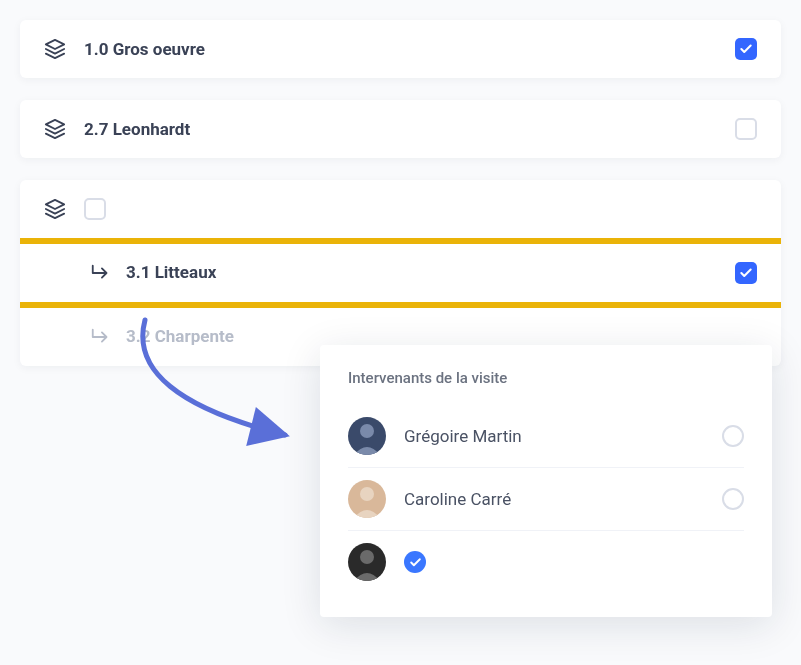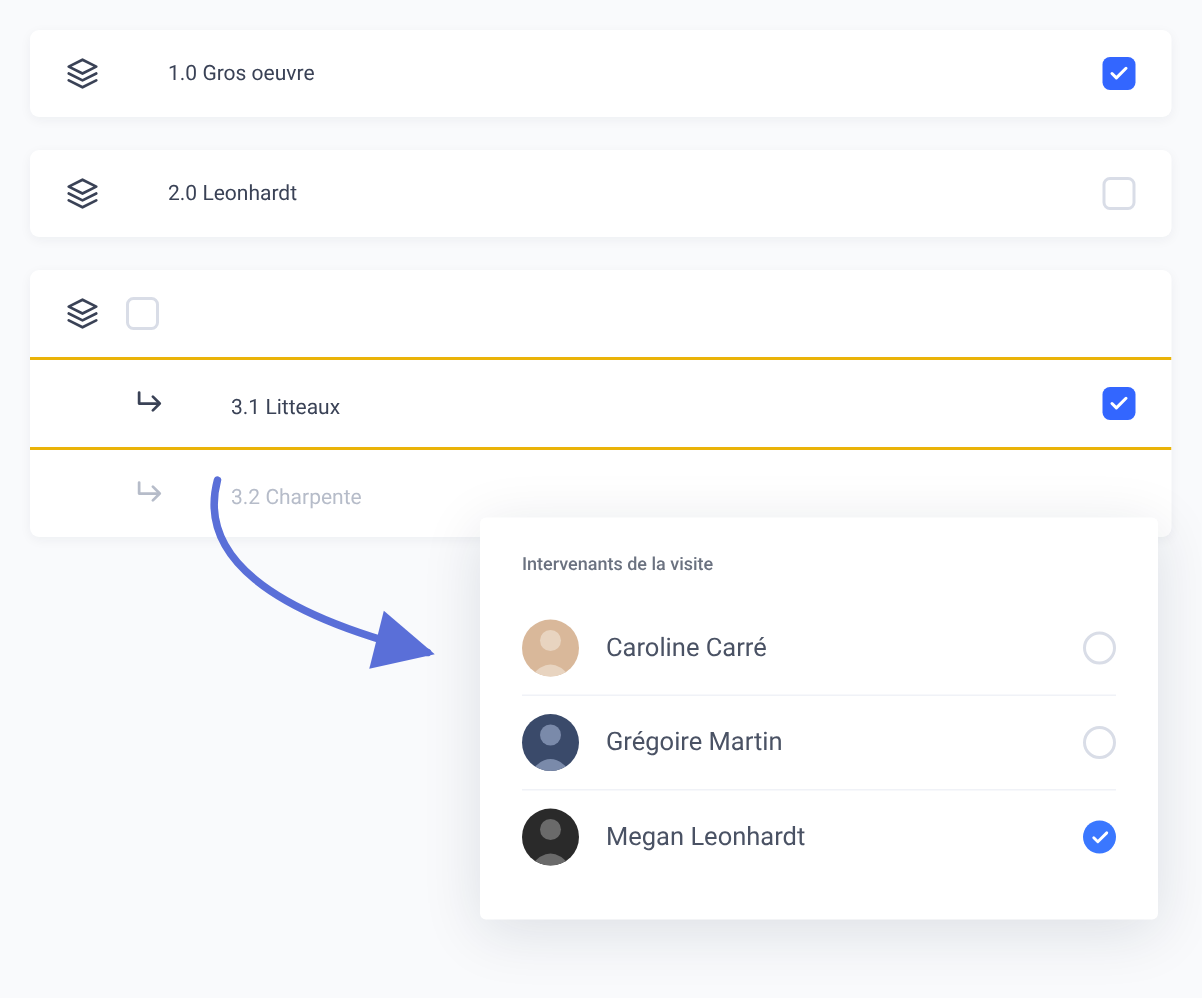--- a/index.html
+++ b/index.html
@@ -18,30 +18,29 @@
     margin-bottom: 22px;
     overflow: hidden;
   }
   .row {
     display: flex;
     align-items: center;
     padding: 18px 24px;
   }
   .sub-row {
     display: flex;
-    align-items: flex-end;
+    align-items: flex-start;
     padding: 18px 24px 18px 70px;
-    border-top: 2px solid #eab308;
+    border-top: 6px solid #eab308;
   }
   .label {
     flex: 1;
-    font-size: 14px;
+    font-size: 17px;
     color: #3a4256;
-    font-weight: 400;
-    margin-left: 28px;
+    font-weight: 700;
   }
   .label.faded { color: #b6bcc9; }
   .layers-icon { width: 22px; height: 22px; margin-right: 18px; flex-shrink: 0; }
   .arrow-sub-icon { width: 22px; height: 22px; margin-right: 14px; flex-shrink: 0; }
   .checkbox {
     width: 22px; height: 22px; border-radius: 5px;
     display: flex; align-items: center; justify-content: center;
     flex-shrink: 0;
   }
   .checkbox.checked { background: #3366ff; }
@@ -52,21 +51,21 @@
     position: absolute;
     left: 320px;
     top: 345px;
     width: 452px;
     background: #fff;
     border-radius: 4px;
     box-shadow: 0 8px 40px rgba(20,30,60,0.12);
     padding: 24px 28px 24px 28px;
   }
   .popup-title {
-    font-size: 12px;
+    font-size: 15px;
     color: #6b7280;
     font-weight: 500;
     margin-bottom: 18px;
   }
   .person-row {
     display: flex;
     align-items: center;
     padding: 12px 0;
     border-bottom: 1px solid #f0f2f7;
   }
@@ -126,21 +125,21 @@
 
 <div class="card">
   <div class="row">
     <span class="layers-icon">
       <svg viewBox="0 0 24 24" fill="none" stroke="#3a4256" stroke-width="2" stroke-linejoin="round" stroke-linecap="round">
         <polygon points="12 2 2 7 12 12 22 7 12 2"></polygon>
           <polyline points="2 12 12 17 22 12"></polyline>
           <polyline points="2 17 12 22 22 17"></polyline>
       </svg>
     </span>
-    <span class="label"><span>2.0</span> <span>Leonhardt</span></span>
+    <span class="label"><span>2.7</span> <span>Leonhardt</span></span>
     <span class="checkbox unchecked"></span>
   </div>
 </div>
 
 <div class="card">
   <div class="row">
     <span class="layers-icon">
       <svg viewBox="0 0 24 24" fill="none" stroke="#3a4256" stroke-width="2" stroke-linejoin="round" stroke-linecap="round">
         <polygon points="12 2 2 7 12 12 22 7 12 2"></polygon>
           <polyline points="2 12 12 17 22 12"></polyline>
@@ -182,49 +181,48 @@
       <path d="M2,2 L10,6 L2,10 Z" fill="#5a6fd8"></path>
     </marker>
   </defs>
   <path d="M 30 5 Q 10 80 170 120" stroke="#5a6fd8" stroke-width="5" fill="none" marker-end="url(#ah)" stroke-linecap="round"></path>
 </svg>
 
 <div class="popup">
   <div class="popup-title">Intervenants de la visite</div>
 
   <div class="person-row">
+    <span class="avatar" style="background:#3a4a6a">
+      <svg viewBox="0 0 38 38">
+          <circle cx="19" cy="14" r="7" fill="#7a8aaa"></circle>
+          <path d="M6 38 Q19 22 32 38" fill="#7a8aaa"></path>
+        </svg>
+    </span>
+    <span class="person-name">Grégoire Martin</span>
+    <span class="radio unchecked"></span>
+  </div>
+
+  <div class="person-row">
     <span class="avatar" style="background:#d9b89a">
       <svg viewBox="0 0 38 38">
           <circle cx="19" cy="14" r="7" fill="#e8d4c0"></circle>
           <path d="M6 38 Q19 22 32 38" fill="#e8d4c0"></path>
         </svg>
     </span>
     <span class="person-name">Caroline  Carré</span>
-    <span class="radio unchecked"></span>
-  </div>
-
-  <div class="person-row">
-    <span class="avatar" style="background:#3a4a6a">
-      <svg viewBox="0 0 38 38">
-          <circle cx="19" cy="14" r="7" fill="#7a8aaa"></circle>
-          <path d="M6 38 Q19 22 32 38" fill="#7a8aaa"></path>
-        </svg>
-    </span>
-    <span class="person-name">Grégoire Martin</span>
     <span class="radio unchecked"></span>
   </div>
 
 
   <div class="person-row">
     <span class="avatar" style="background:#2a2a2a">
       <svg viewBox="0 0 38 38">
           <circle cx="19" cy="14" r="7" fill="#6a6a6a"></circle>
           <path d="M6 38 Q19 22 32 38" fill="#6a6a6a"></path>
         </svg>
     </span>
-    <span class="person-name">Megan Leonhardt</span>
     <span class="radio checked">
       <svg viewBox="0 0 24 24" fill="none" stroke="#fff" stroke-width="3.5" stroke-linecap="round" stroke-linejoin="round">
           <polyline points="20 6 9 17 4 12"></polyline>
         </svg>
     </span>
   </div>
 </div>
 
 </body></html>

